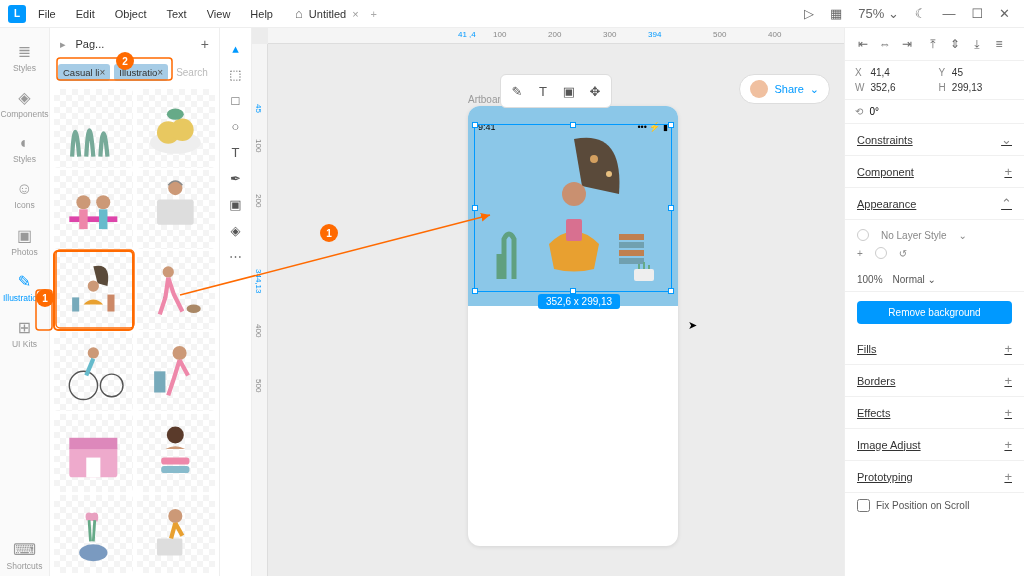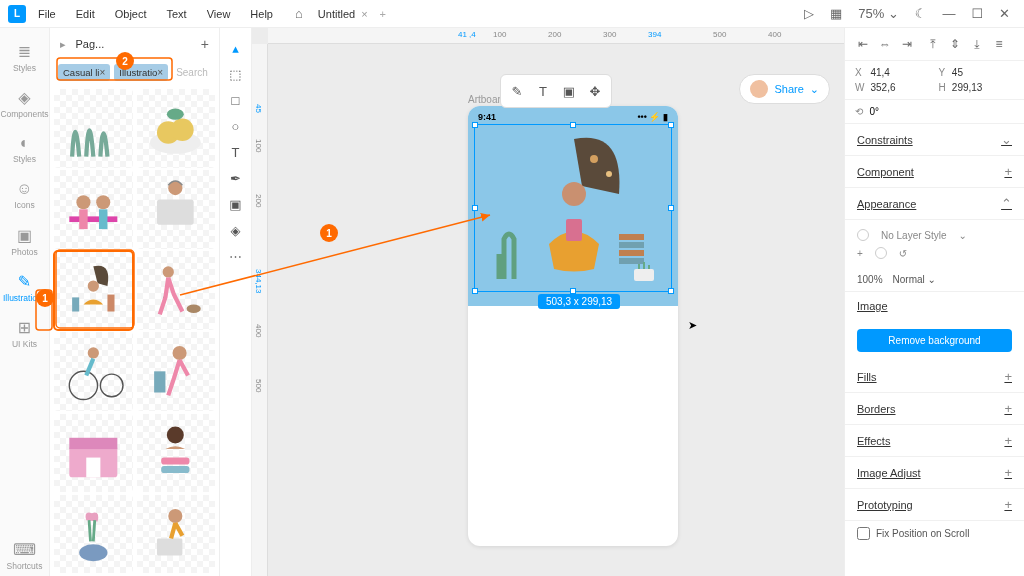--- a/index.html
+++ b/index.html
@@ -1,21 +1,21 @@
 <!DOCTYPE html>
 <html><head>
 <meta charset="utf-8">
 <style>
 * { margin:0; padding:0; box-sizing:border-box; font-family: -apple-system, sans-serif; }
 body { background:#fff; width:1024px; height:576px; overflow:hidden; font-size:11px; color:#333; position:relative; }
 .menubar { height:28px; display:flex; align-items:center; padding:0 8px; border-bottom:1px solid #eee; gap:4px; }
 .menubar .logo { width:18px; height:18px; background:#0099ff; border-radius:3px; display:flex; align-items:center; justify-content:center; color:#fff; font-weight:bold; font-size:10px; }
 .menubar .mi { padding:4px 8px; cursor:pointer; }
 .menubar .home { margin-left:10px; font-size:13px; color:#666; }
-.menubar .tab { margin-left:11px; display:flex; align-items:center; gap:6px; }
+.menubar .tab { margin-left:2px; display:flex; align-items:center; gap:6px; }
 .menubar .tab span:first-child { color:#333; }
 .menubar .tab .x { color:#999; cursor:pointer; }
 .menubar .spacer { flex:1; }
 .menubar .ric { padding:4px 6px; cursor:pointer; font-size:13px; color:#666; }
 .shell { display:flex; height:548px; }
 .rail { width:50px; border-right:1px solid #eee; display:flex; flex-direction:column; align-items:center; padding-top:8px; gap:4px; background:#fafafa; position:relative; }
 .rail .ri { width:46px; height:42px; display:flex; flex-direction:column; align-items:center; justify-content:center; gap:2px; cursor:pointer; border-radius:4px; font-size:8.5px; color:#999; }
 .rail .ri.active { color:#0099ff; }
 .rail .ri .ico { font-size:16px; }
 .assets { width:170px; border-right:1px solid #eee; display:flex; flex-direction:column; background:#fff; }
@@ -34,21 +34,21 @@
 .tools .tb.active { color:#0099ff; }
 .canvas-wrap { flex:1; background:#ececec; position:relative; overflow:hidden; }
 .ruler-h { position:absolute; top:0; left:16px; right:0; height:16px; background:#f5f5f5; border-bottom:1px solid #ddd; font-size:8px; color:#888; display:flex; }
 .ruler-h span { position:absolute; top:2px; }
 .ruler-v { position:absolute; top:16px; left:0; width:16px; bottom:0; background:#f5f5f5; border-right:1px solid #ddd; font-size:8px; color:#888; }
 .ruler-v span { position:absolute; writing-mode:vertical-rl; left:2px; }
 .canvas { position:absolute; top:16px; left:16px; right:0; bottom:0; }
 .artboard-label { position:absolute; top:50px; left:200px; font-size:10px; color:#999; }
 .artboard { position:absolute; top:62px; left:200px; width:210px; height:440px; background:#fff; border-radius:12px; box-shadow:0 1px 4px rgba(0,0,0,.1); overflow:hidden; }
 .artboard .phone-bg { position:absolute; top:0; left:0; right:0; height:200px; background:#8bc7e8; }
-.artboard .statusbar { position:absolute; top:6px; left:10px; right:10px; display:flex; justify-content:space-between; font-size:9px; color:#000; font-weight:700; z-index:3; }
+.artboard .statusbar { position:absolute; top:16px; left:10px; right:10px; display:flex; justify-content:space-between; font-size:9px; color:#000; font-weight:400; z-index:3; }
 .sel-box { position:absolute; top:80px; left:206px; width:198px; height:168px; border:1px solid #0099ff; z-index:5; }
 .sel-box .h { position:absolute; width:6px; height:6px; background:#fff; border:1px solid #0099ff; }
 .sel-box .h.tl{top:-3px;left:-3px}.sel-box .h.tr{top:-3px;right:-3px}.sel-box .h.bl{bottom:-3px;left:-3px}.sel-box .h.br{bottom:-3px;right:-3px}
 .sel-box .h.tm{top:-3px;left:50%;margin-left:-3px}.sel-box .h.bm{bottom:-3px;left:50%;margin-left:-3px}
 .sel-box .h.ml{top:50%;left:-3px;margin-top:-3px}.sel-box .h.mr{top:50%;right:-3px;margin-top:-3px}
 .sel-dim { position:absolute; top:250px; left:270px; background:#0099ff; color:#fff; padding:2px 8px; border-radius:3px; font-size:10px; z-index:6; }
 .float-tb { position:absolute; top:30px; left:50%; transform:translateX(-50%); background:#fff; border:1px solid #ddd; border-radius:6px; display:flex; padding:4px; gap:2px; z-index:10; }
 .float-tb .fb { width:24px; height:24px; display:flex; align-items:center; justify-content:center; cursor:pointer; font-size:13px; color:#555; }
 .share-pill { position:absolute; top:30px; right:14px; background:#fff; border:1px solid #ddd; border-radius:15px; padding:5px 10px; display:flex; align-items:center; gap:6px; z-index:10; cursor:pointer; }
 .share-pill .av { width:18px; height:18px; border-radius:50%; background:#f0c0a0; }
@@ -320,21 +320,21 @@
       <div class="sel-box">
         <div class="h tl"></div>
           <div class="h tr"></div>
           <div class="h bl"></div>
           <div class="h br"></div>
         <div class="h tm"></div>
           <div class="h bm"></div>
           <div class="h ml"></div>
           <div class="h mr"></div>
       </div>
-      <div class="sel-dim">503,3 x 299,13</div>
+      <div class="sel-dim">352,6 x 299,13</div>
       <div class="cursor-arrow">➤</div>
     </div>
   </div>
 
   <div class="rpanel">
     <div class="align-row">
       <div class="ab">⇤</div>
       <div class="ab">⇔</div>
       <div class="ab">⇥</div>
       <div class="ab" style="margin-left:4px">⤒</div>
@@ -372,23 +372,20 @@
       <div class="row"><span class="circ"></span><span>No Layer Style</span> ⌄</div>
       <div class="row">
           <span style="cursor:pointer">+</span>
           <span class="circ"></span>
           <span>↺</span>
         </div>
     </div>
     <div class="opac">
         <span>100%</span>
         <span><span>Normal</span> ⌄</span>
-      </div>
-    <div class="sect" style="border:none">
-        <span class="t">Image</span>
       </div>
     <div class="sub">
       <div class="row">
           <div class="btn blue" style="width:100%">Remove background</div>
         </div>
     </div>
     <div class="sect">
         <span class="t">Fills</span>
         <span class="io">+</span>
       </div>

